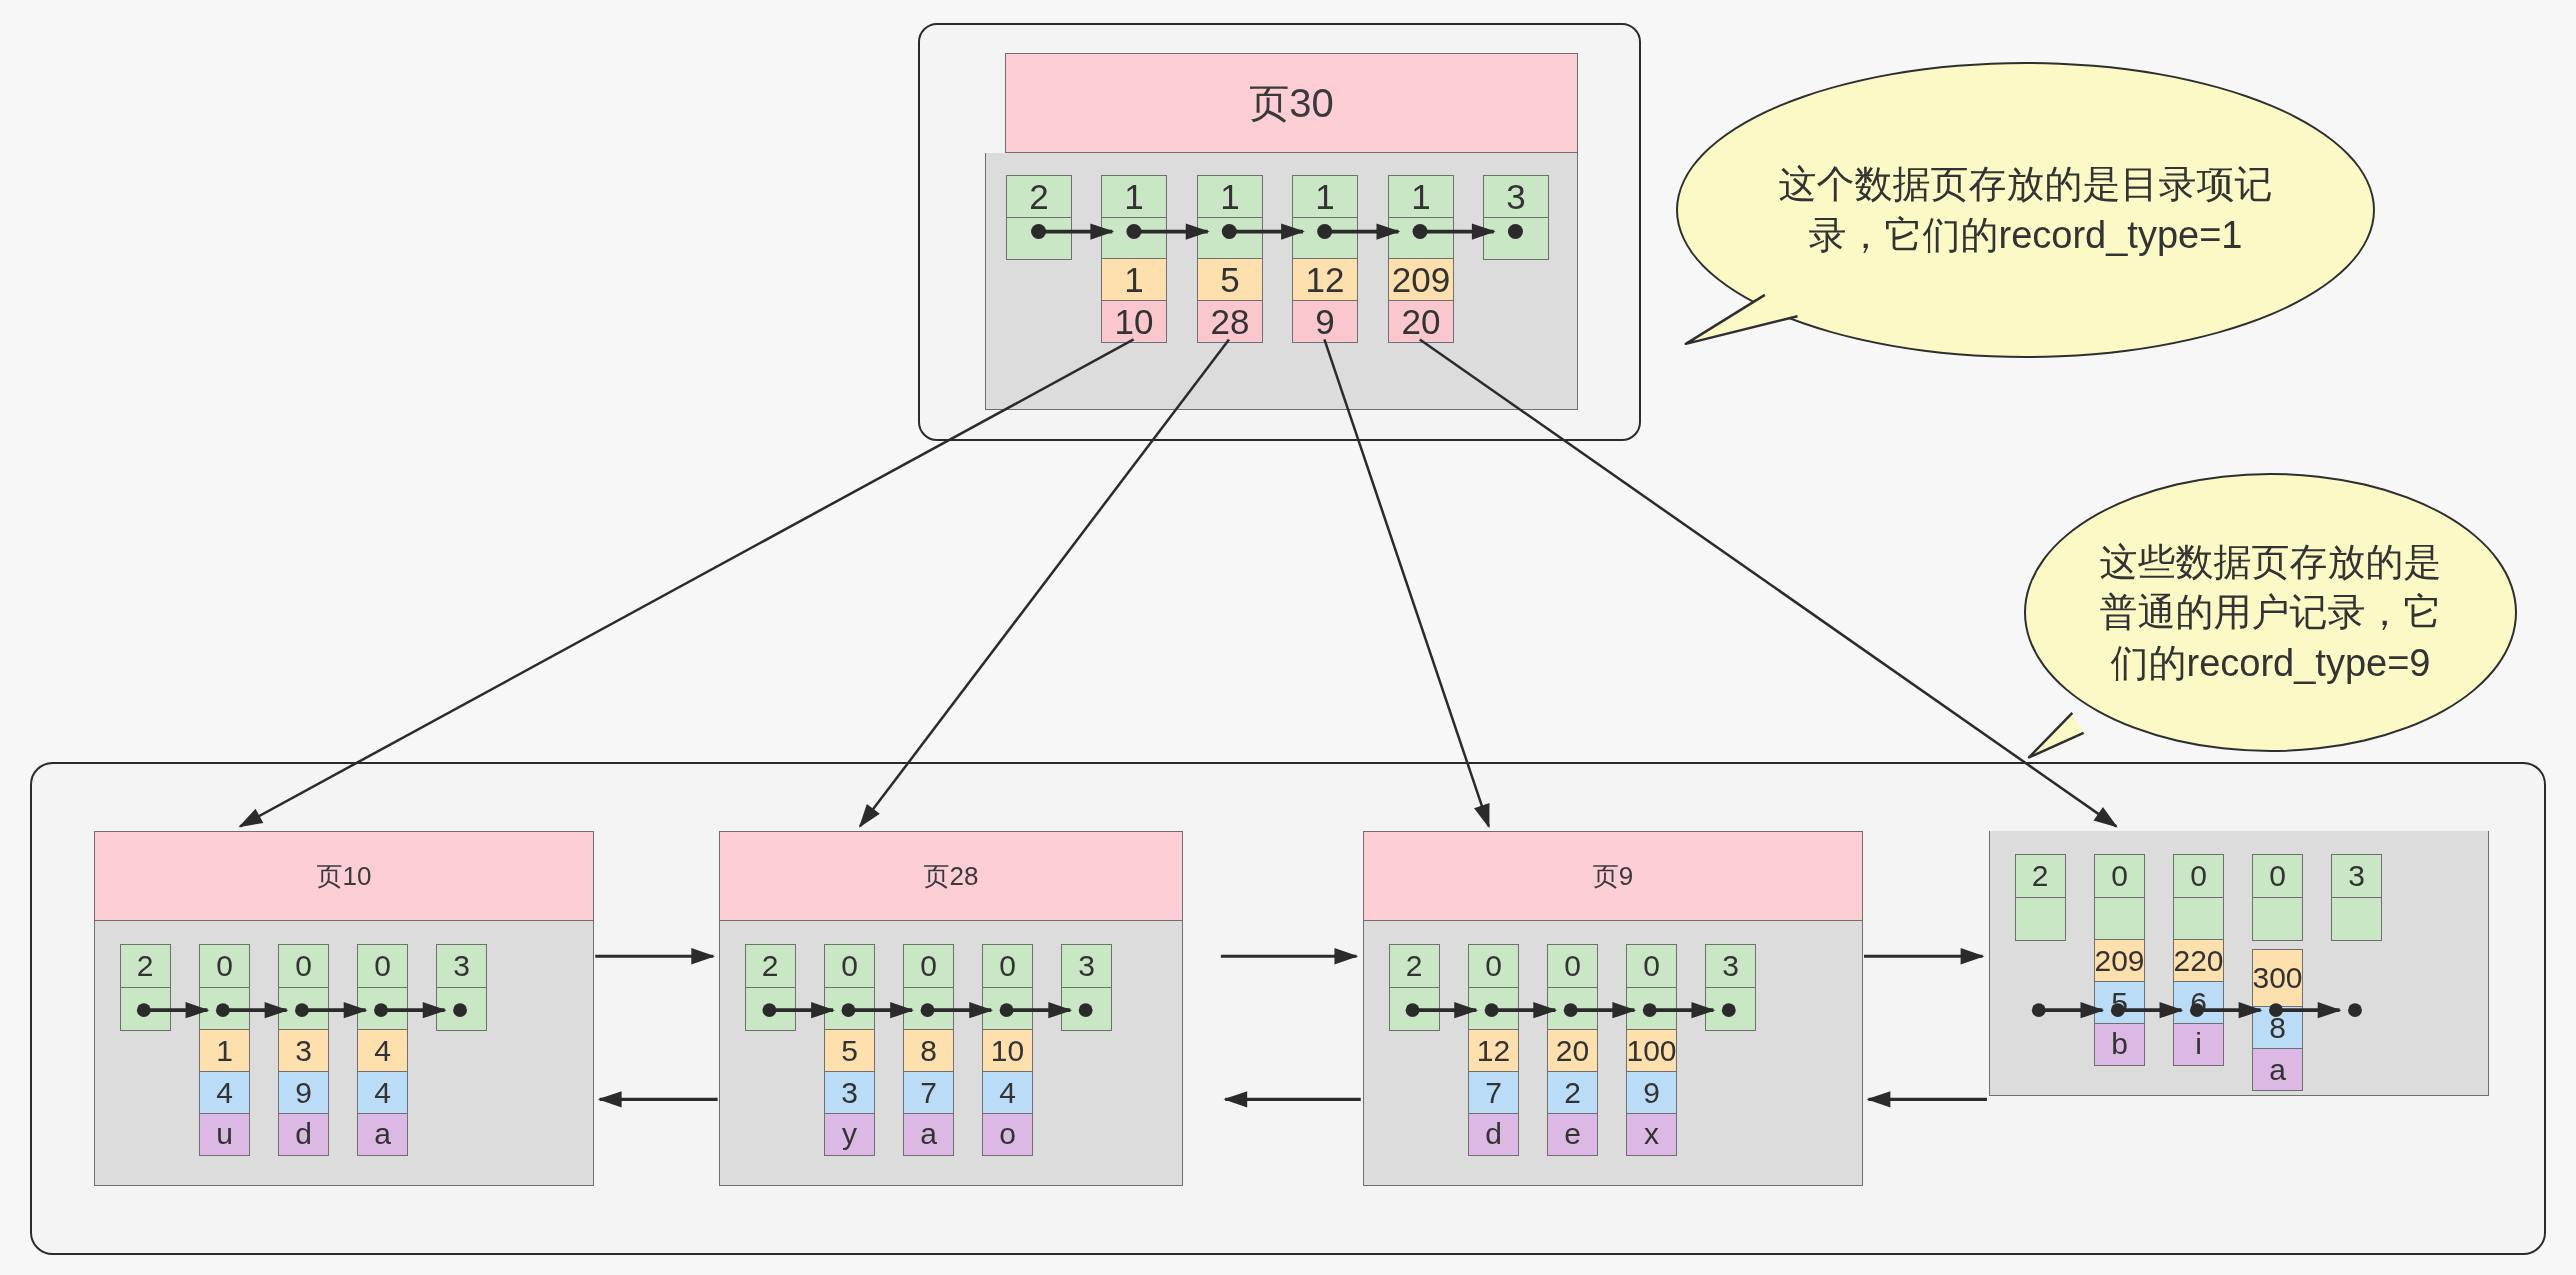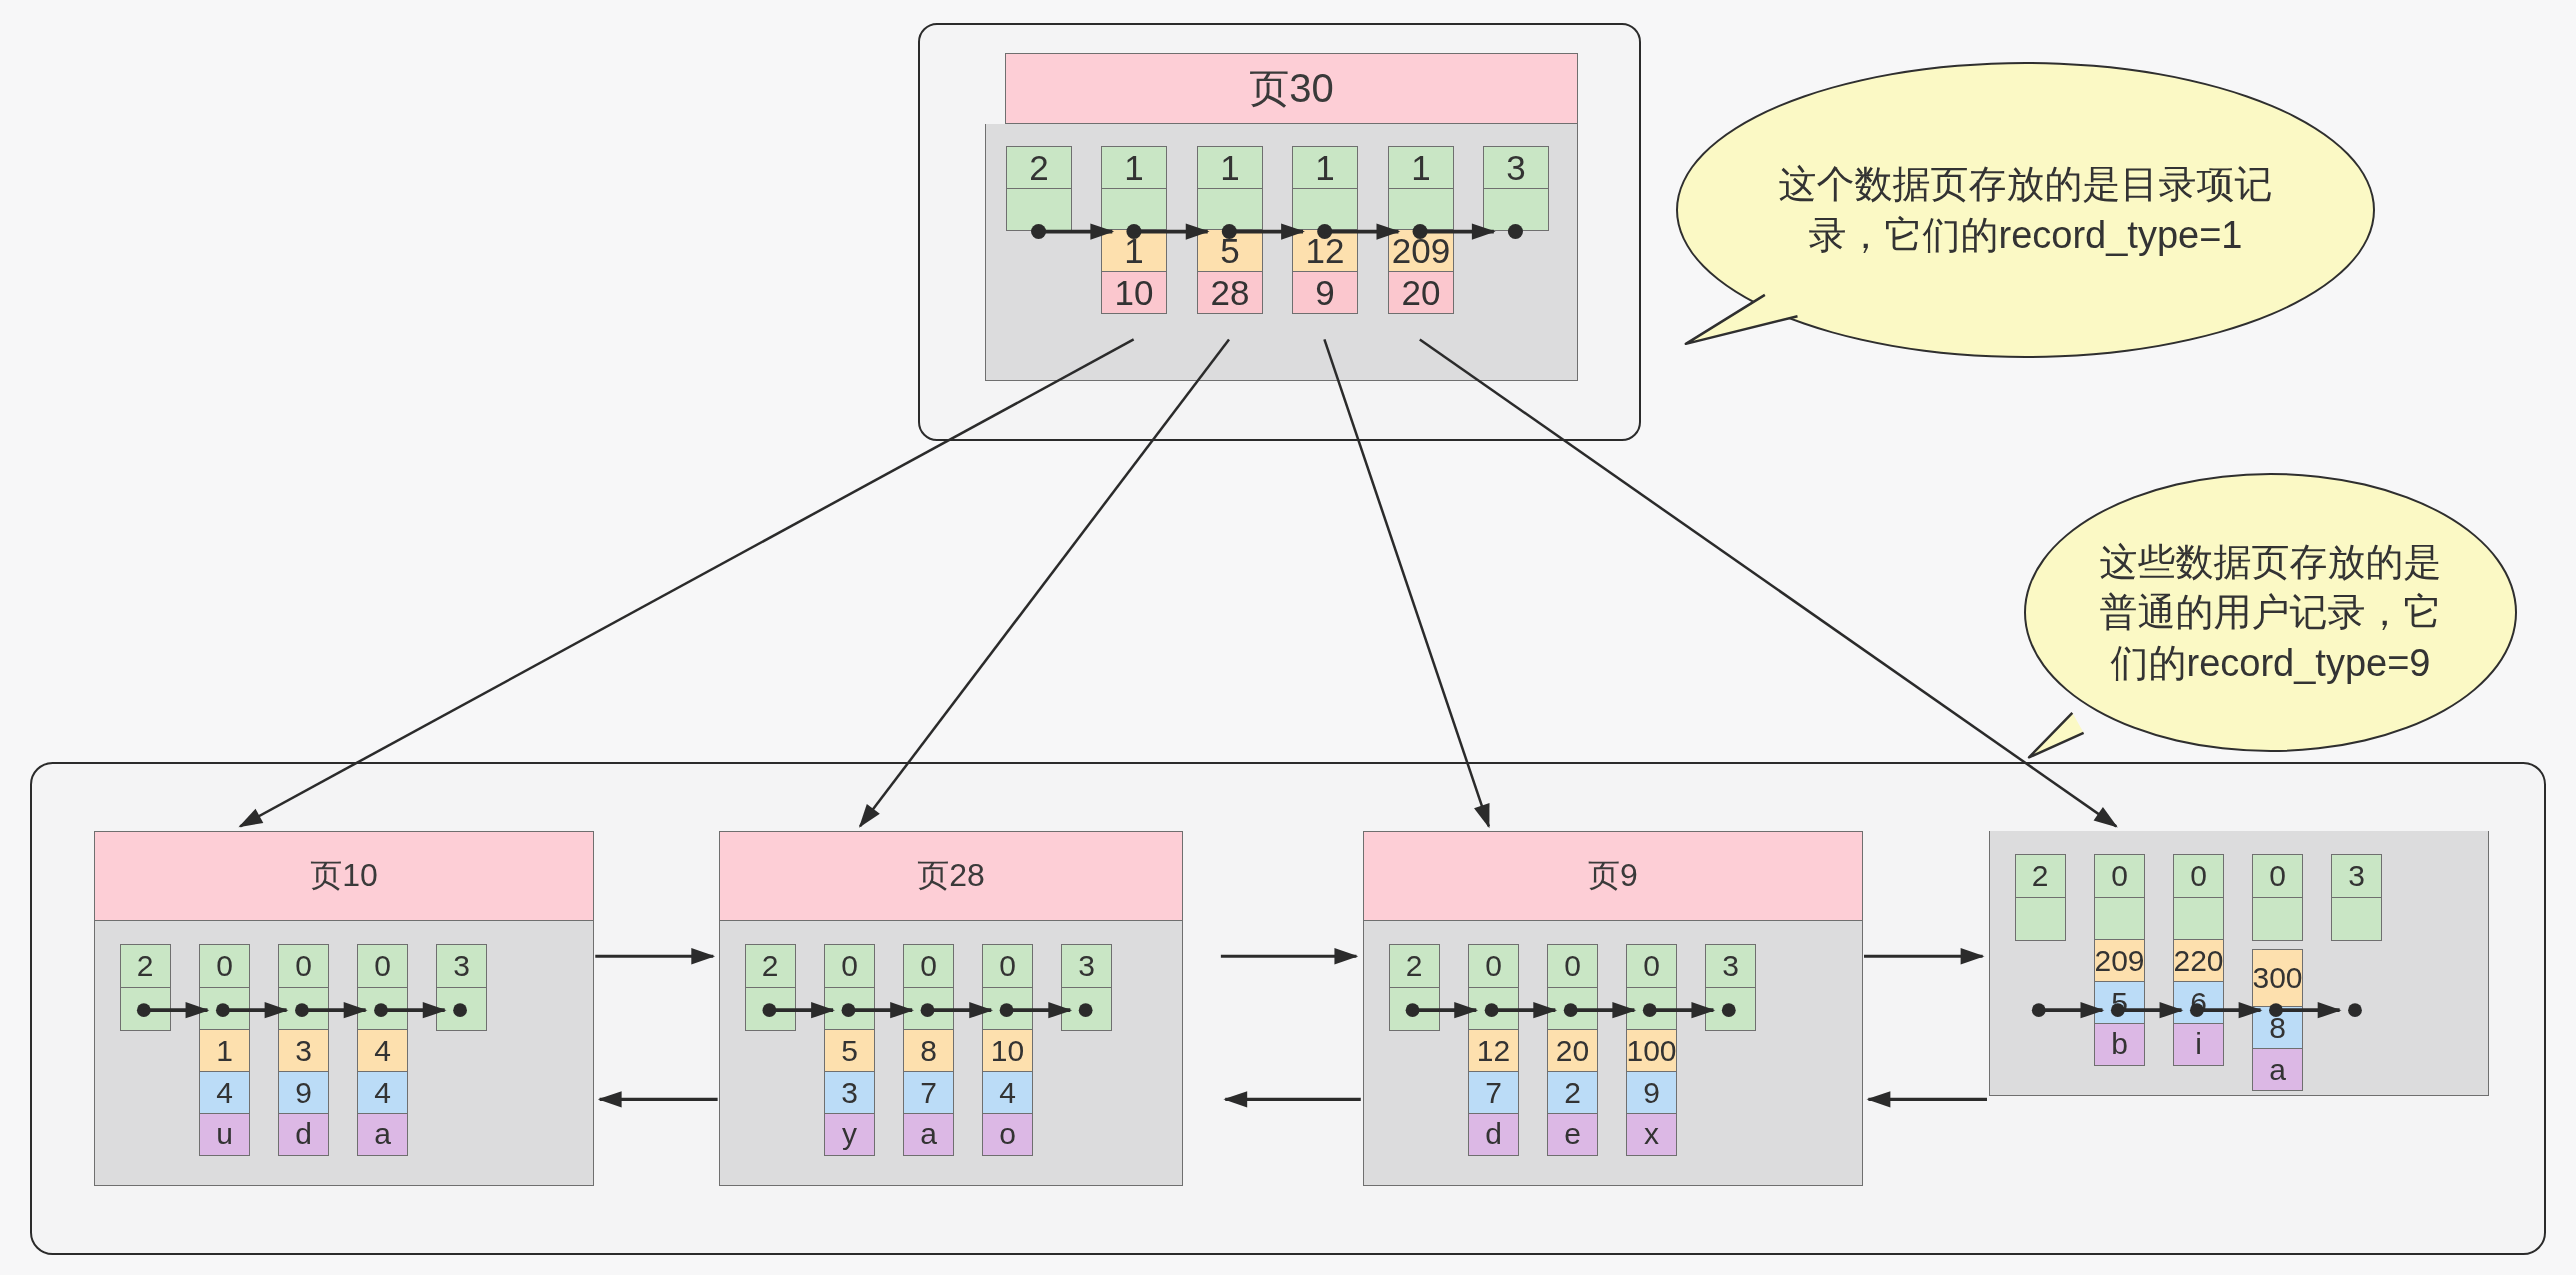--- a/index.html
+++ b/index.html
@@ -29,42 +29,42 @@
     display:flex;align-items:center;justify-content:center;color:#333;
   }
   .cell:first-child{margin-top:0}
   .cell.green{background:#c9e6c5}
   .cell.orange{background:#fde0ae}
   .cell.pinkc{background:#fbc7ce}
   .cell.blue{background:#bbdcf7}
   .cell.purple{background:#dcb8e5}
   .page.internal .page-header{font-size:40px}
   .page.internal .cell{font-size:35px}
-  .page.leaf .page-header{font-size:32px}
+  .page.leaf .page-header{font-size:26px}
   .page.leaf .cell{font-size:30px}
   .bubble{
     position:absolute;box-sizing:border-box;background:#fbf9c5;border:2.5px solid #2f2f2f;
     border-radius:50%;display:flex;align-items:center;justify-content:center;
     text-align:center;color:#333;white-space:pre-line;font-size:38px;line-height:1.33;
   }
   #bubble-internal{left:1676px;top:62px;width:699px;height:296px}
   #bubble-leaf{left:2024px;top:473px;width:493px;height:279px}
   svg.overlay{position:absolute;left:0;top:0;pointer-events:none}
 </style>
 </head>
 <body>
 
 <div class="canvas">
 
   <div class="outer" id="outer-top"></div>
   <div class="outer" id="outer-bottom"></div>
 
   <div id="pages-layer">
       <div class="page internal" style="left: 985px; top: 53px; width: 593px;">
-        <div class="page-header" style="height: 71px; margin-left: 20px;">页30</div>
+        <div class="page-header" style="height: 100px; margin-left: 20px;">页30</div>
         <div class="page-body" style="height: 257px;">
           <div class="rec-col" style="left: 20px; top: 22px; width: 66px;">
             <div class="cell green" style="height: 43px;">2</div>
             <div class="cell green" style="height: 43px;"></div>
           </div>
           <div class="rec-col" style="left: 115px; top: 22px; width: 66px;">
             <div class="cell green" style="height: 43px;">1</div>
             <div class="cell green" style="height: 43px;"></div>
             <div class="cell orange" style="height: 43px;">1</div>
             <div class="cell pinkc" style="height: 43px;">10</div>

